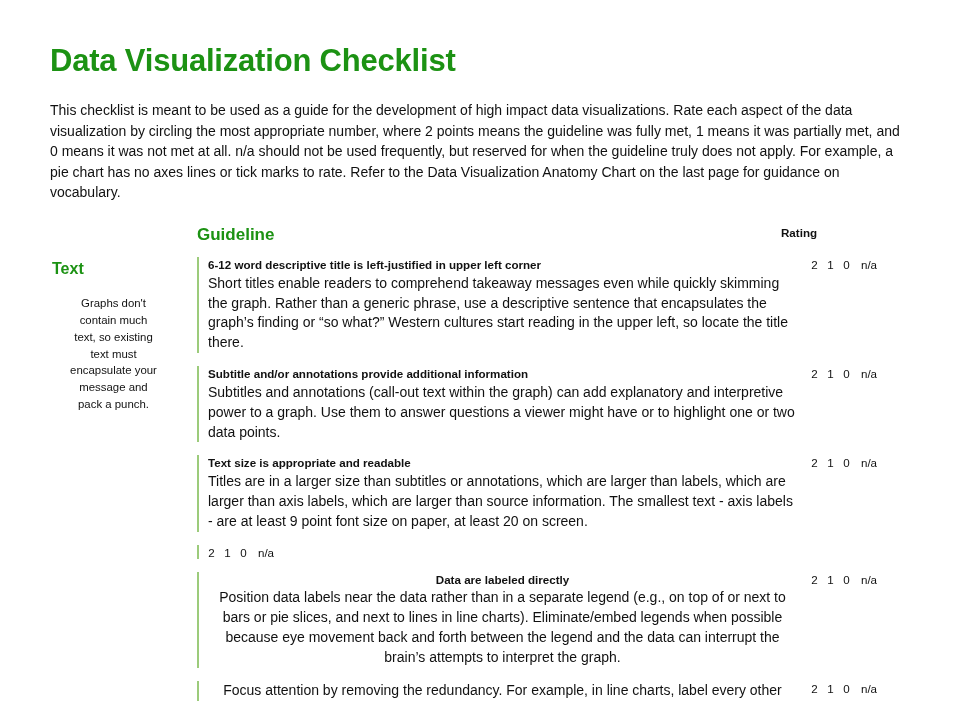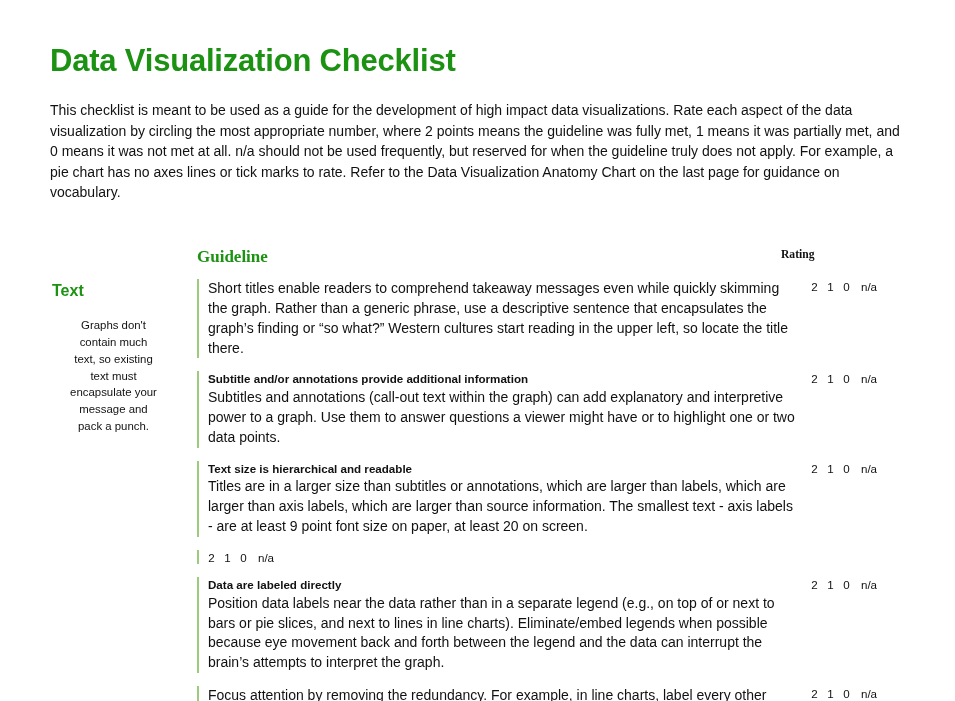--- a/index.html
+++ b/index.html
@@ -52,23 +52,22 @@
     margin: 22px 48px 0 50px;
     font-size: 14px;
     line-height: 1.47;
     color: #111;
     text-align: left;
   }
 
   
   .col-headers {
     position: relative;
-    margin: 44px 0 0 0;
+    margin: 22px 0 0 0;
     height: 26px;
-    font-family: Liberation Serif, serif;
   }
   .col-head {
     position: absolute;
     font-size: 17px;
     font-weight: bold;
     color: #1c9213;
   }
   .col-head.guideline { left: 197px; top: 0; }
   .col-head.rating { left: 781px; top: 0; }
 
@@ -141,21 +140,21 @@
   }
   .rating .opt {
     display: inline-block;
     text-align: center;
   }
   .rating .opt.num { min-width: 7px; }
   .rating .opt.na { min-width: 20px; }
 
   
   .item.w-narrow .item-text { max-width: 600px; }
-  .item.w-wide .item-text { max-width: 616px; }
+  .item.w-wide .item-text { max-width: 616px; text-align: center; }
 </style>
 </head>
 <body>
 
 <div class="page">
 
   <div class="header">
     <h1 class="doc-title">Data Visualization Checklist</h1>
   </div>
 
@@ -170,20 +169,21 @@
 
     <div class="section-col">
       <div class="section-title">Text</div>
       <p class="section-desc">Graphs don't contain much text, so existing text must encapsulate your message and pack a punch.</p>
     </div>
 
     <div class="items-col">
 
       <div class="item w-narrow">
         <div class="item-text">
+          <div class="item-title">6-12 word descriptive title is left-justified in upper left corner</div>
           <div class="item-desc">Short titles enable readers to comprehend takeaway messages even while quickly skimming the graph. Rather than a generic phrase, use a descriptive sentence that encapsulates the graph’s finding or “so what?” Western cultures start reading in the upper left, so locate the title there.</div>
         </div>
         <div class="rating">
           <span class="opt num">2</span>
           <span class="opt num">1</span>
           <span class="opt num">0</span>
           <span class="opt na">n/a</span>
         </div>
       </div>
 
@@ -195,21 +195,21 @@
         <div class="rating">
           <span class="opt num">2</span>
           <span class="opt num">1</span>
           <span class="opt num">0</span>
           <span class="opt na">n/a</span>
         </div>
       </div>
 
       <div class="item w-narrow">
         <div class="item-text">
-          <div class="item-title">Text size is hierarchical and readable</div>
+          <div class="item-title">Text size is appropriate and readable</div>
           <div class="item-desc">Titles are in a larger size than subtitles or annotations, which are larger than labels, which are larger than axis labels, which are larger than source information. The smallest text - axis labels - are at least 9 point font size on paper, at least 20 on screen.</div>
         </div>
         <div class="rating">
           <span class="opt num">2</span>
           <span class="opt num">1</span>
           <span class="opt num">0</span>
           <span class="opt na">n/a</span>
         </div>
       </div>
 

